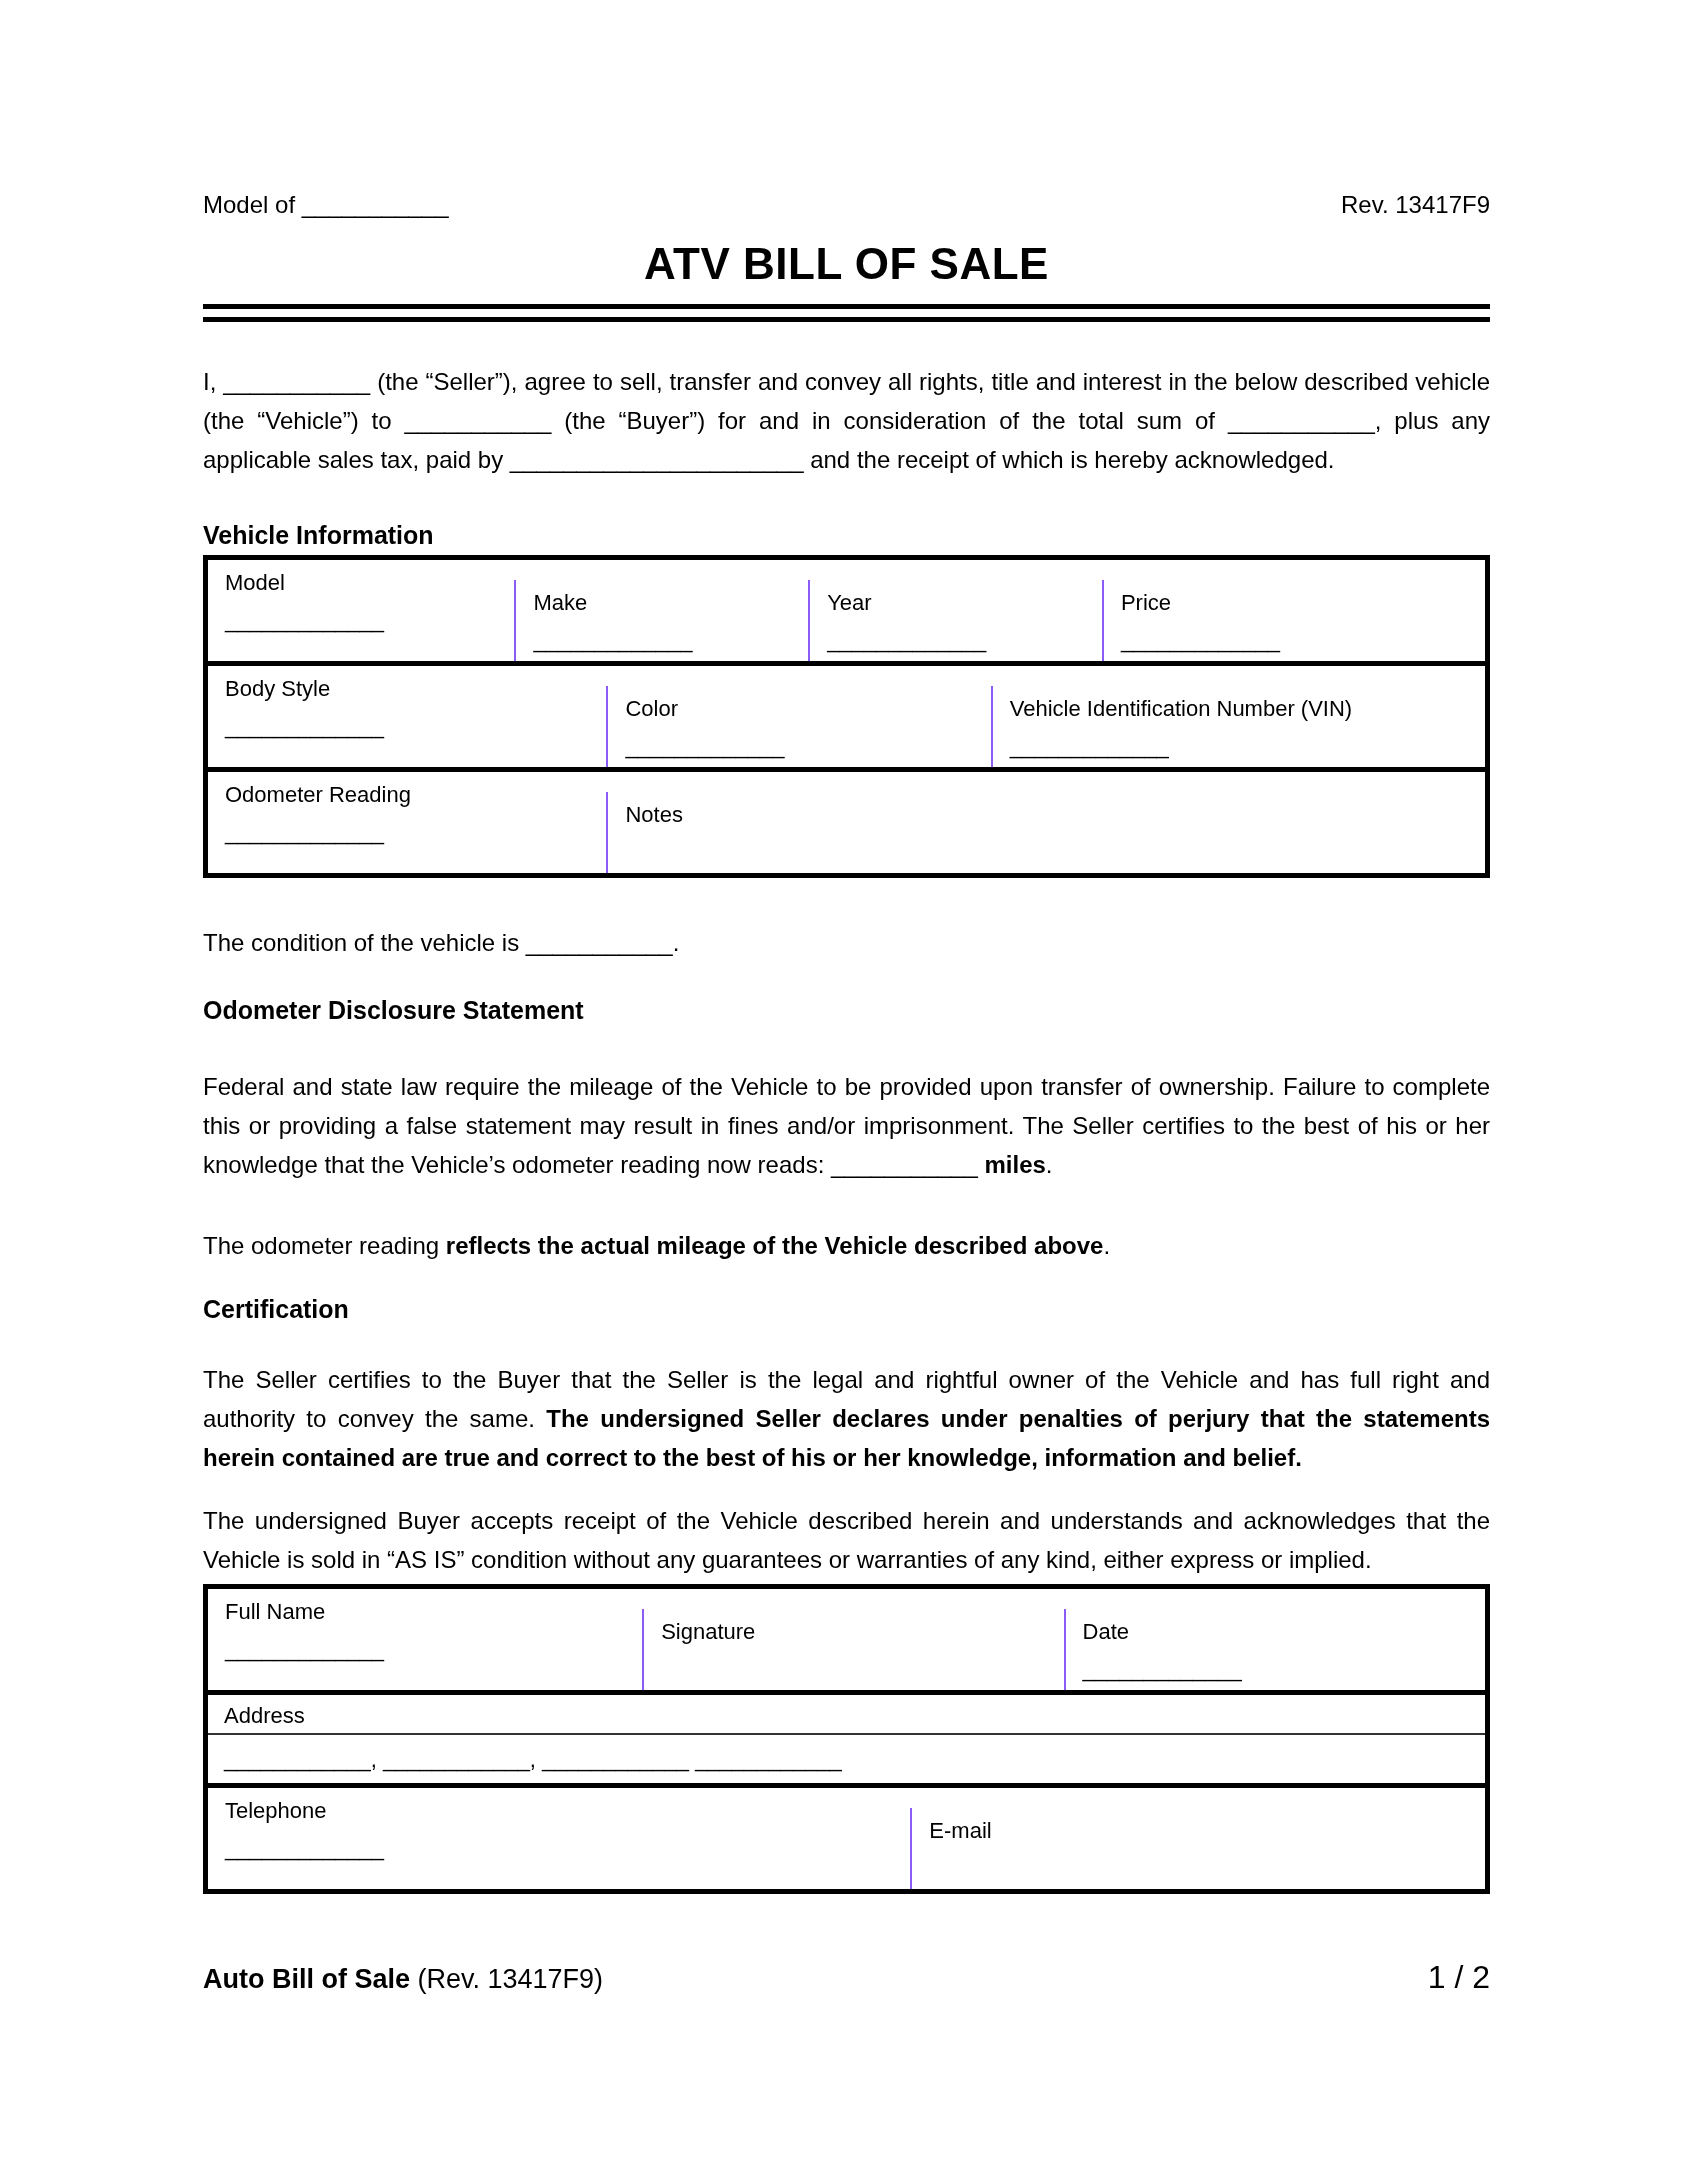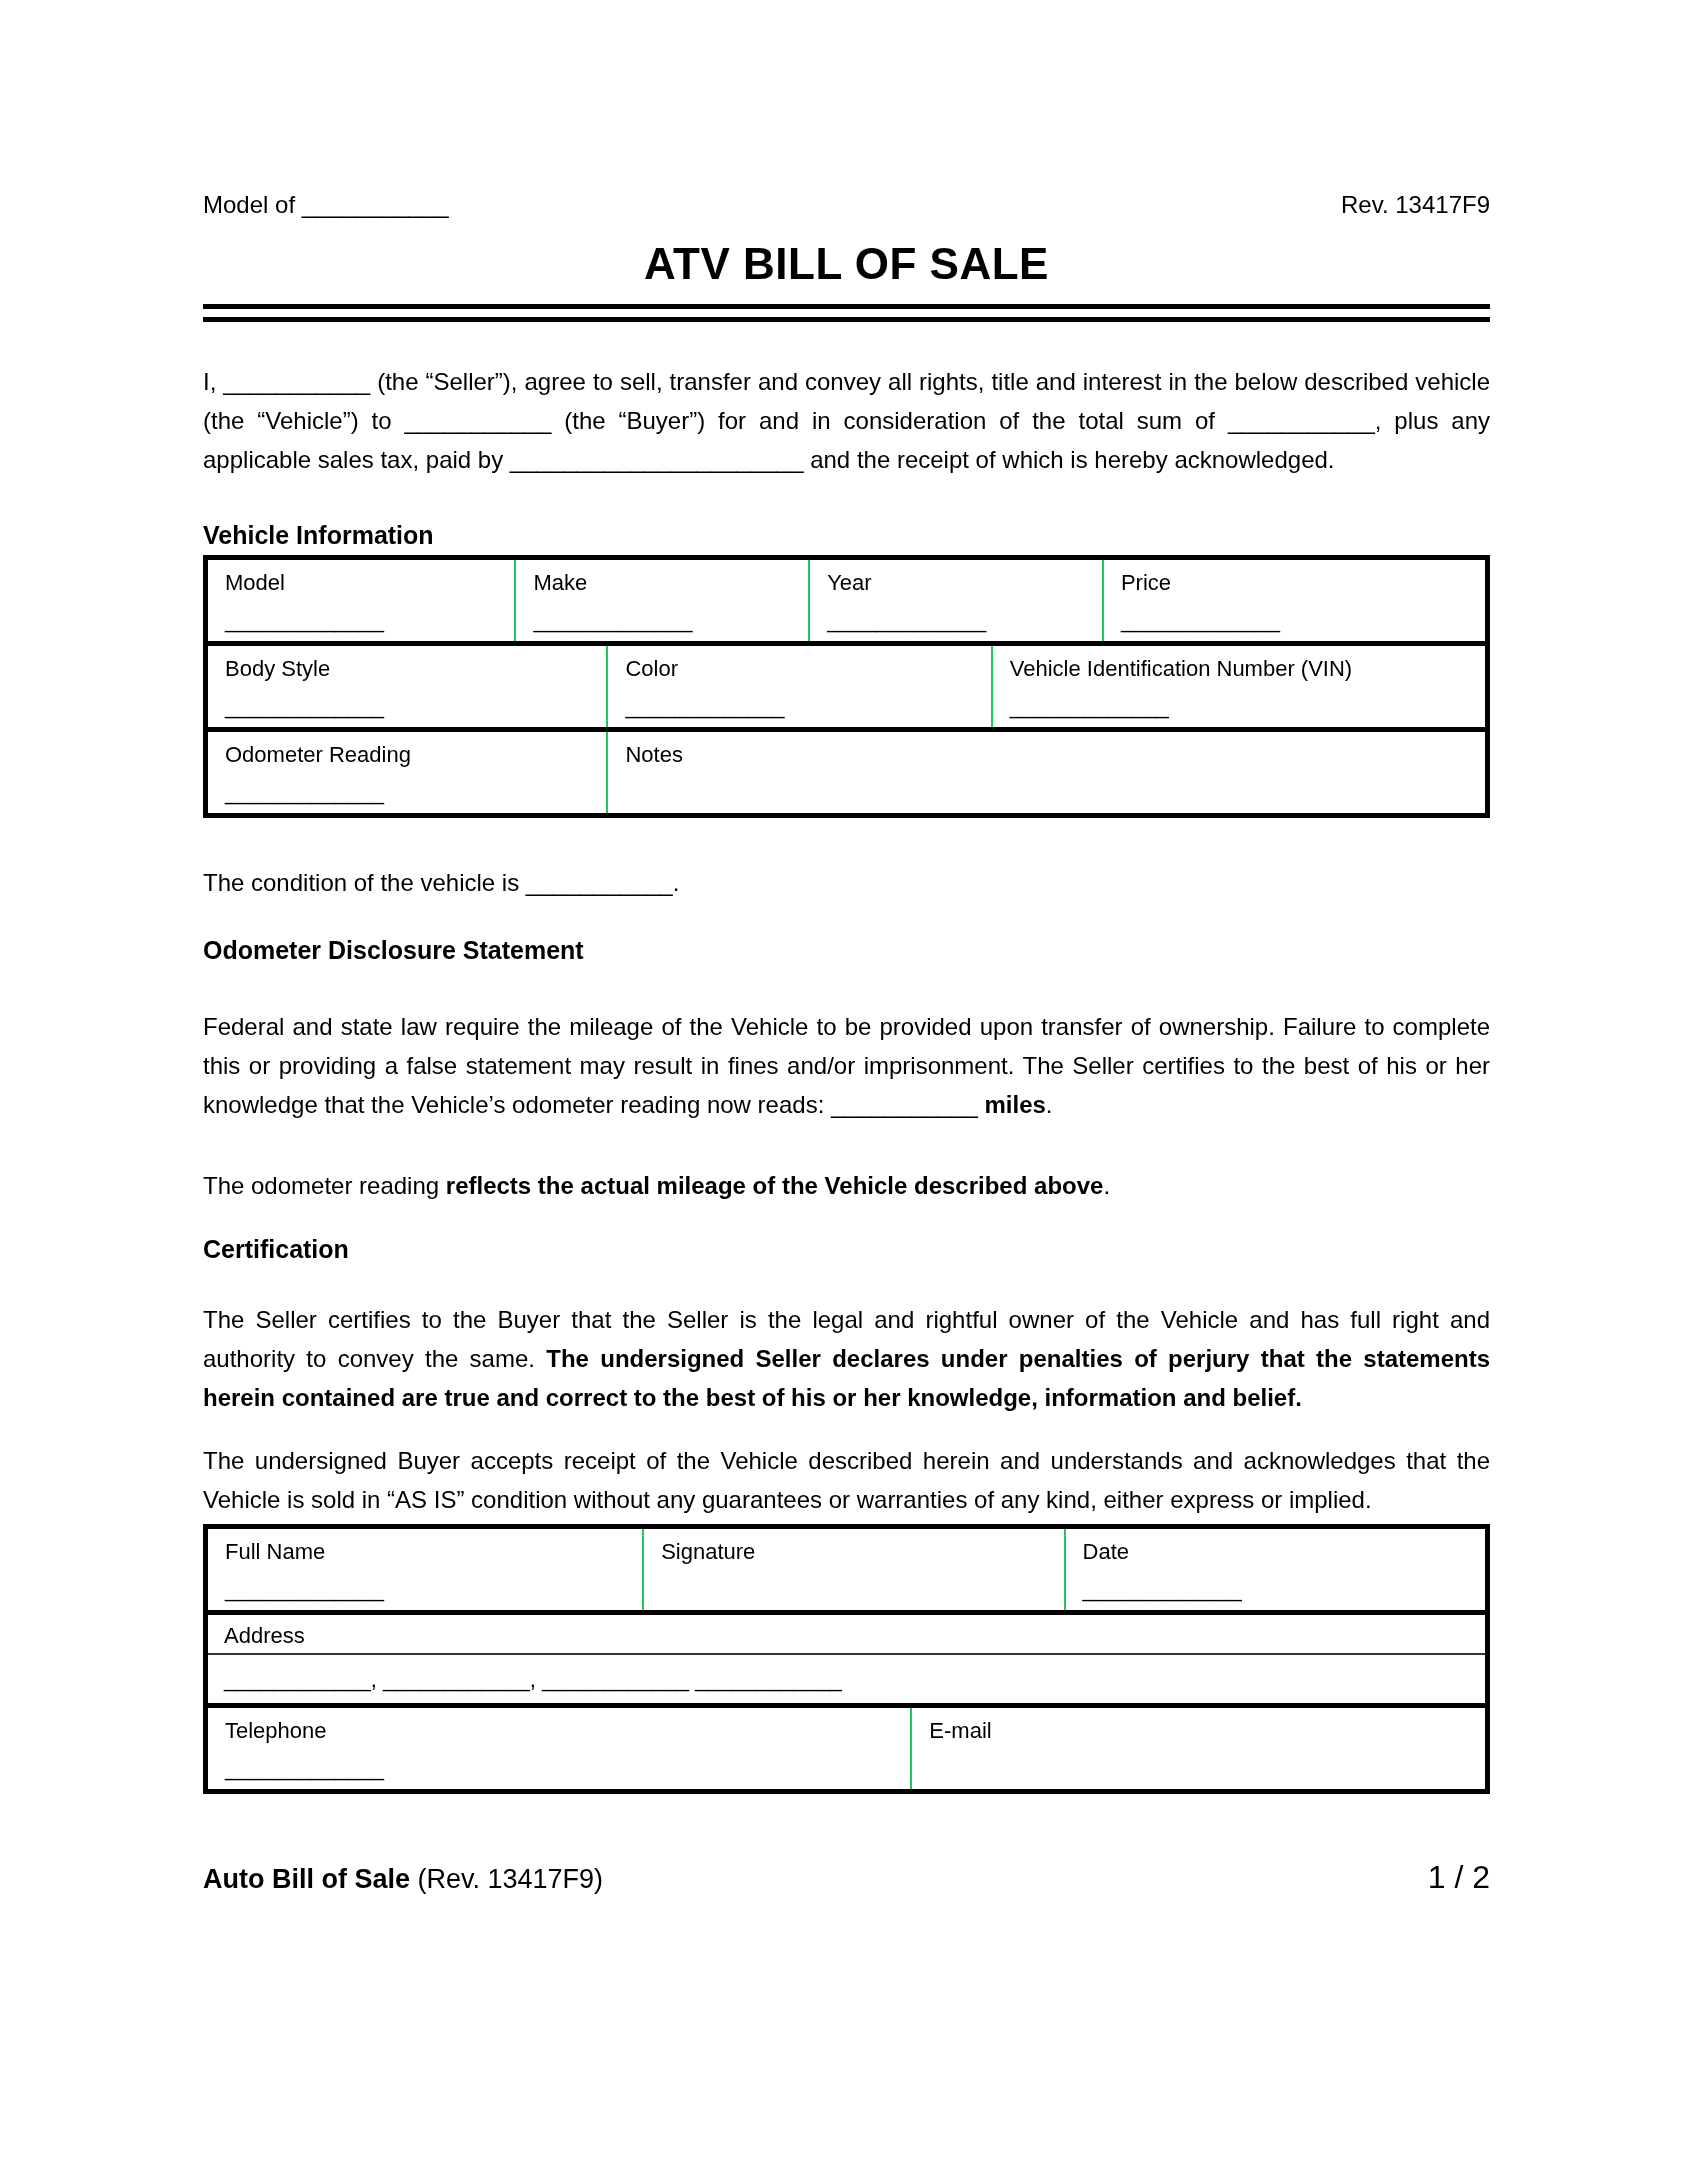--- a/index.html
+++ b/index.html
@@ -62,21 +62,21 @@
   }
   .trow { display: flex; }
   .trow + .trow { border-top: 5px solid #000; }
   .cell {
     display: flex;
     flex-direction: column;
     justify-content: space-between;
     height: 81px;
     padding: 10px 16px 8px 17px;
   }
-  .cell + .cell { border-left: 2px solid #22c55e; }
+  .cell + .cell { border-left: 2px solid #8b5cf6; margin-top: 20px; }
   .cell-label { font-size: 22px; line-height: 26px; }
   .cell-line  { font-size: 22px; line-height: 24px; }
 
   .addr-label-row {
     height: 40px;
     padding: 8px 16px 0 16px;
     border-bottom: 2px solid #333;
     font-size: 22px;
   }
   .addr-value-row {

